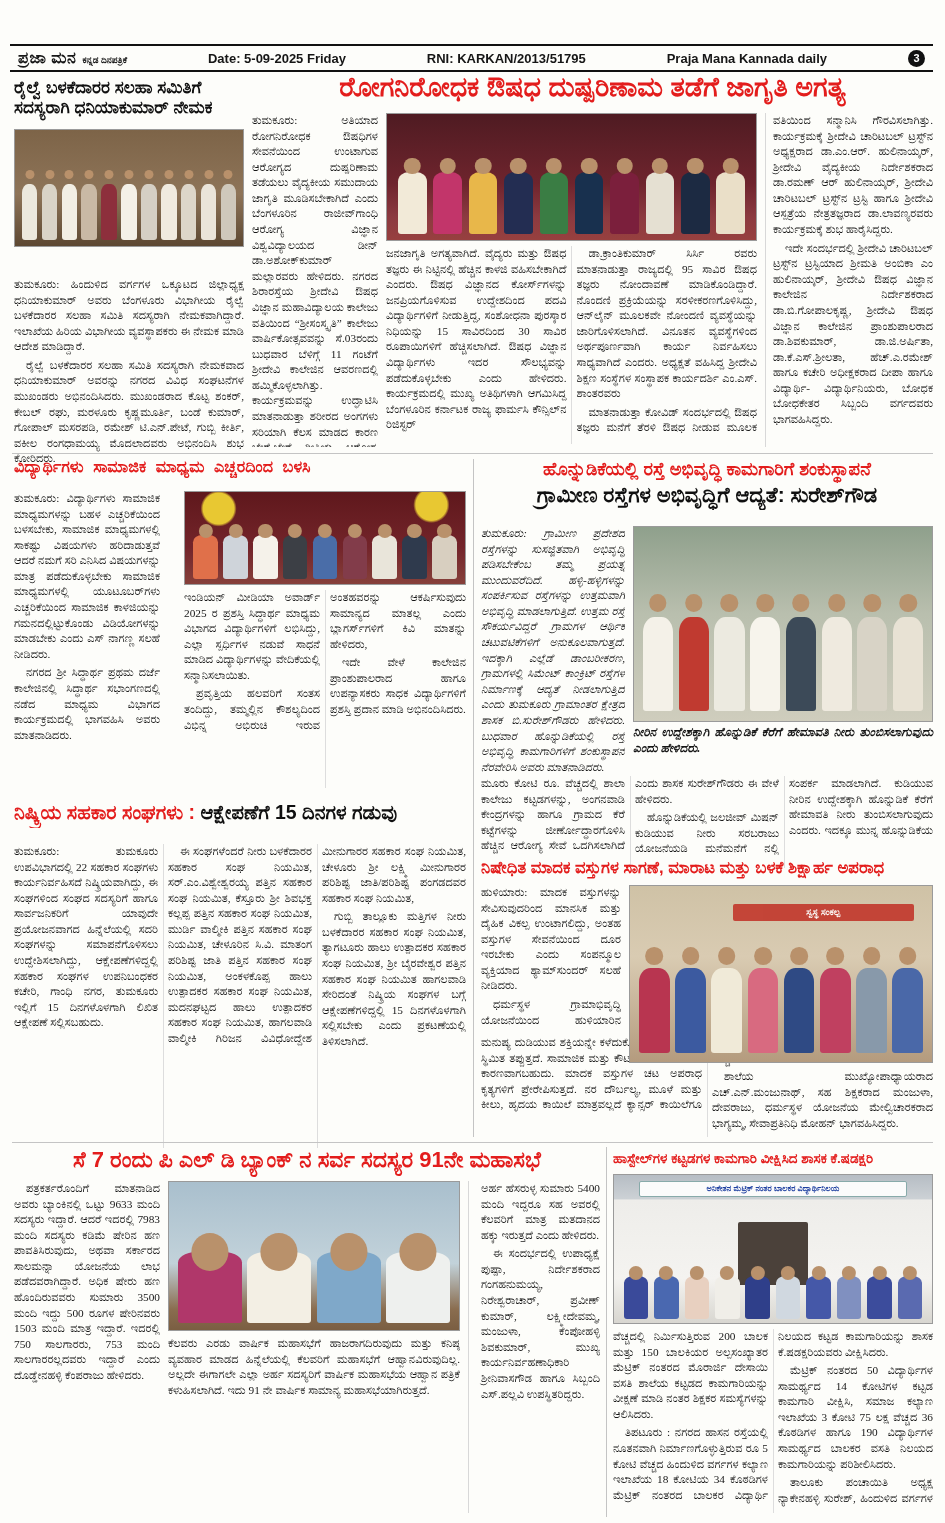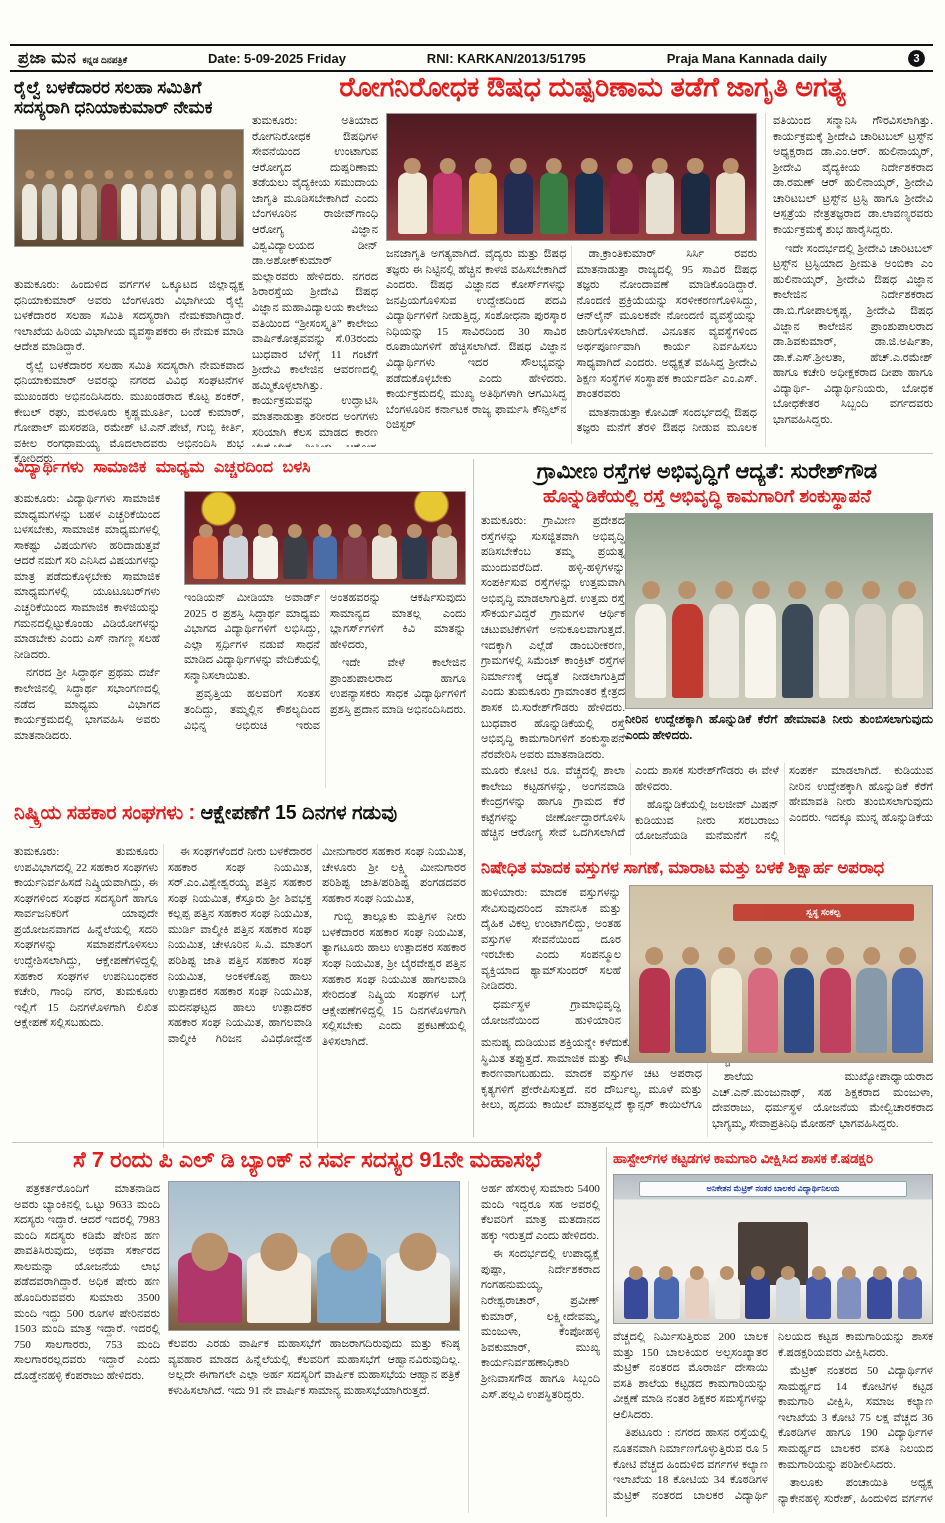--- a/index.html
+++ b/index.html
@@ -154,23 +154,23 @@
           <p>ಪ್ರವೃತ್ತಿಯ ಹಲವರಿಗೆ ಸಂತಸ ತಂದಿದ್ದು, ತಮ್ಮಲ್ಲಿನ ಕೌಶಲ್ಯದಿಂದ ವಿಭಿನ್ನ ಅಭಿರುಚಿ ಇರುವ ಅಂತಹವರನ್ನು ಆಕರ್ಷಿಸುವುದು ಸಾಮಾನ್ಯದ ಮಾತಲ್ಲ ಎಂದು ಬ್ಲಾಗರ್ಸ್‌ಗಳಿಗೆ ಕಿವಿ ಮಾತನ್ನು ಹೇಳಿದರು,</p>
           <p>ಇದೇ ವೇಳೆ ಕಾಲೇಜಿನ ಪ್ರಾಂಶುಪಾಲರಾದ ಹಾಗೂ ಉಪನ್ಯಾಸಕರು ಸಾಧಕ ವಿದ್ಯಾರ್ಥಿಗಳಿಗೆ ಪ್ರಶಸ್ತಿ ಪ್ರದಾನ ಮಾಡಿ ಅಭಿನಂದಿಸಿದರು.</p>
         </div>
       </div>
     </div>
   </div>
 
   <div class="vline" style="left:473px; top:459px; height:678px;"></div>
 
   <div class="art" style="left:481px; top:459px; width:452px; height:394px;">
+    <div class="hl red" style="font-size:18px; text-align:center; height:24px;">ಹೊನ್ನುಡಿಕೆಯಲ್ಲಿ ರಸ್ತೆ ಅಭಿವೃದ್ಧಿ ಕಾಮಗಾರಿಗೆ ಶಂಕುಸ್ಥಾಪನೆ</div>
     <div class="hl blk" style="font-size:21px; text-align:center; height:27px;">ಗ್ರಾಮೀಣ ರಸ್ತೆಗಳ ಅಭಿವೃದ್ಧಿಗೆ ಆದ್ಯತೆ: ಸುರೇಶ್‌ಗೌಡ</div>
-    <div class="hl red" style="font-size:18px; text-align:center; height:24px;">ಹೊನ್ನುಡಿಕೆಯಲ್ಲಿ ರಸ್ತೆ ಅಭಿವೃದ್ಧಿ ಕಾಮಗಾರಿಗೆ ಶಂಕುಸ್ಥಾಪನೆ</div>
-    <div style="display:grid; grid-template-columns:144px 1fr; column-gap:0; margin-top:3px; height:246px;">
+    <div style="display:grid; grid-template-columns:144px 1fr; column-gap:8px; margin-top:16px; height:246px;font-style:italic;">
       <div class="body" style="height:246px;">
         <p class="lead">ತುಮಕೂರು: ಗ್ರಾಮೀಣ ಪ್ರದೇಶದ ರಸ್ತೆಗಳನ್ನು ಸುಸಜ್ಜಿತವಾಗಿ ಅಭಿವೃದ್ಧಿ ಪಡಿಸಬೇಕೆಂಬ ತಮ್ಮ ಪ್ರಯತ್ನ ಮುಂದುವರೆದಿದೆ. ಹಳ್ಳಿ-ಹಳ್ಳಿಗಳನ್ನು ಸಂಪರ್ಕಿಸುವ ರಸ್ತೆಗಳನ್ನು ಉತ್ತಮವಾಗಿ ಅಭಿವೃದ್ಧಿ ಮಾಡಲಾಗುತ್ತಿದೆ. ಉತ್ತಮ ರಸ್ತೆ ಸೌಕರ್ಯವಿದ್ದರೆ ಗ್ರಾಮಗಳ ಆರ್ಥಿಕ ಚಟುವಟಿಕೆಗಳಿಗೆ ಅನುಕೂಲವಾಗುತ್ತದೆ. ಇದಕ್ಕಾಗಿ ಎಲ್ಲೆಡೆ ಡಾಂಬರೀಕರಣ, ಗ್ರಾಮಗಳಲ್ಲಿ ಸಿಮೆಂಟ್ ಕಾಂಕ್ರಿಟ್ ರಸ್ತೆಗಳ ನಿರ್ಮಾಣಕ್ಕೆ ಆದ್ಯತೆ ನೀಡಲಾಗುತ್ತಿದೆ ಎಂದು ತುಮಕೂರು ಗ್ರಾಮಾಂತರ ಕ್ಷೇತ್ರದ ಶಾಸಕ ಬಿ.ಸುರೇಶ್‌ಗೌಡರು ಹೇಳಿದರು. ಬುಧವಾರ ಹೊನ್ನುಡಿಕೆಯಲ್ಲಿ ರಸ್ತೆ ಅಭಿವೃದ್ಧಿ ಕಾಮಗಾರಿಗಳಿಗೆ ಶಂಕುಸ್ಥಾಪನೆ ನೆರವೇರಿಸಿ ಅವರು ಮಾತನಾಡಿದರು.</p>
       </div>
       <div>
         <div class="photo ph-rural" style="height:196px;">
           <div class="people">
               <span class="person" style="--shirt: #f4f1e8;"></span>
               <span class="person" style="--shirt: #c03a30;"></span>
               <span class="person" style="--shirt: #eceae0;"></span>
               <span class="person" style="--shirt: #f7f4ec;"></span>

